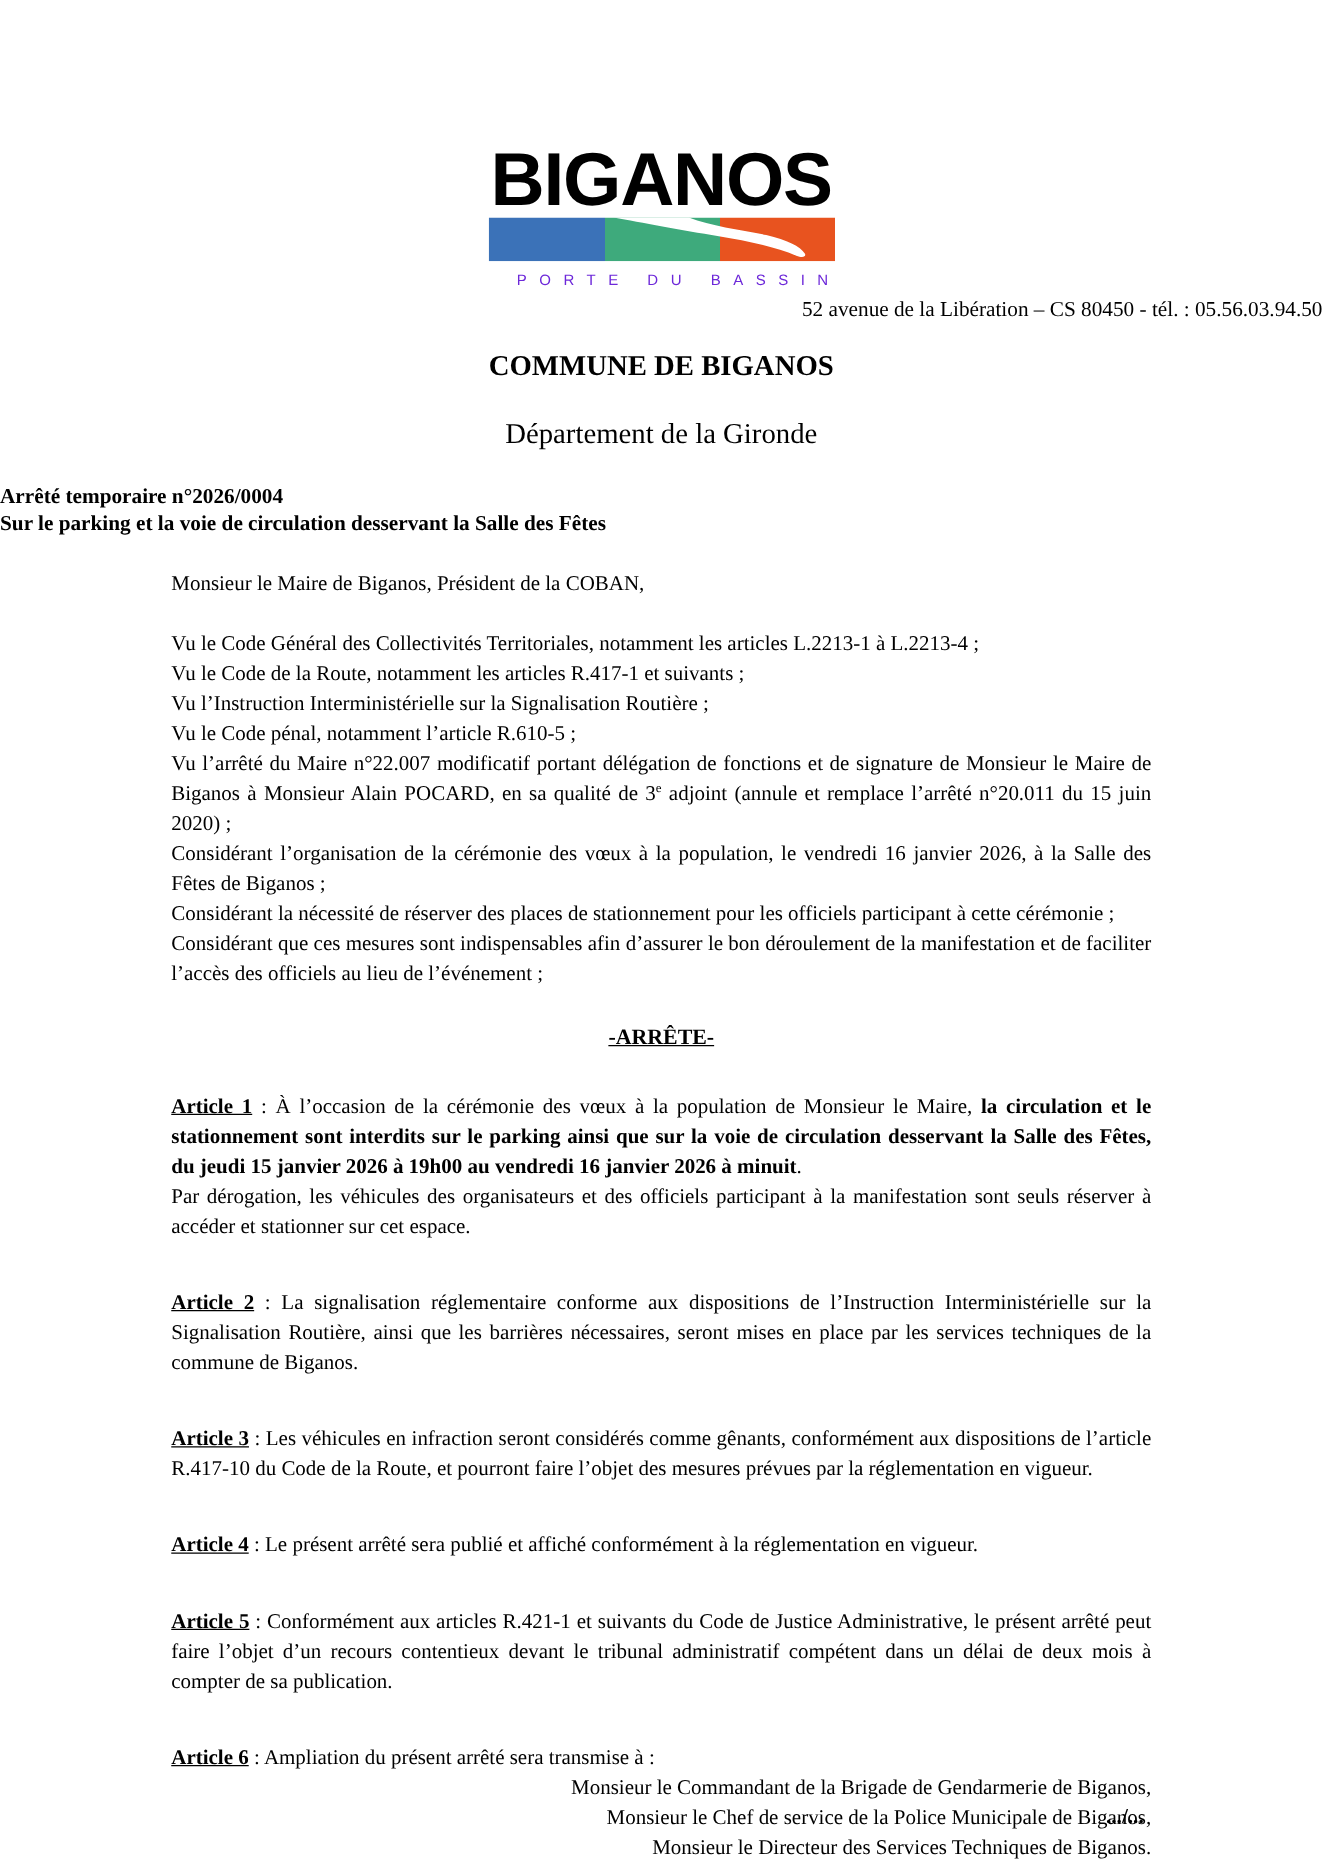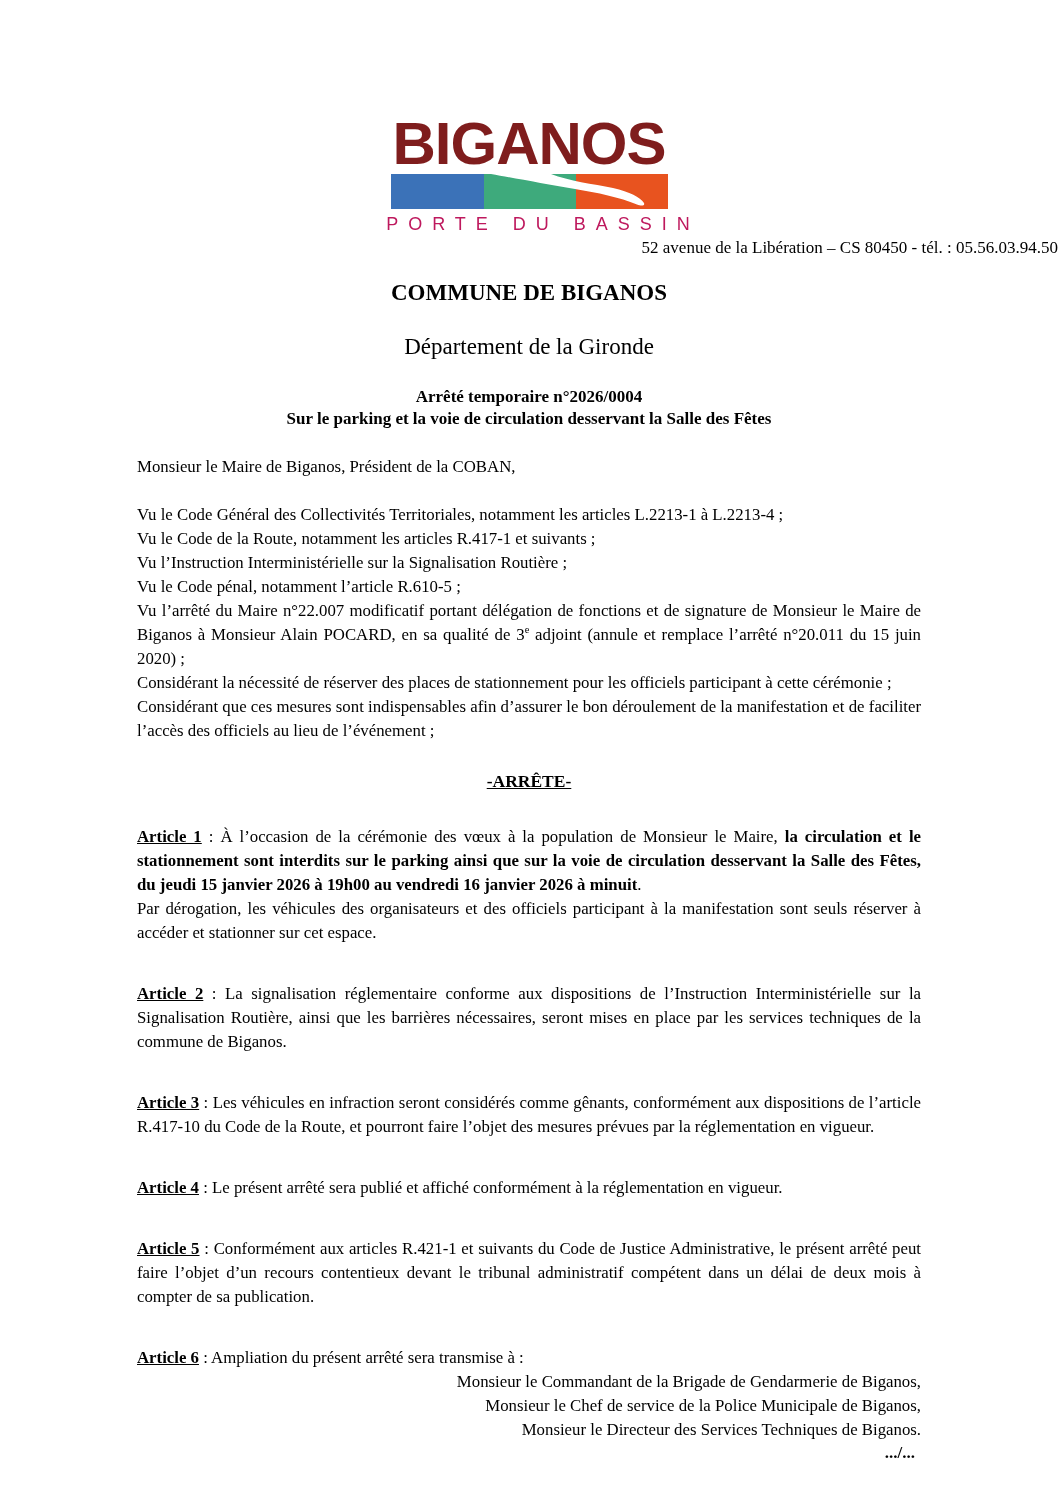--- a/index.html
+++ b/index.html
@@ -19,41 +19,41 @@
   .content { padding: 0 137px; }
 
   
   .logo-block { padding-top: 116px; text-align: center; }
   .wordmark {
     font-family: "Liberation Sans", "DejaVu Sans", sans-serif;
     font-weight: 800;
     font-size: 60px;
     line-height: 56px;
     letter-spacing: -1px;
-    color: #7f1d1d;
+    color: #000000;
     white-space: nowrap;
   }
   .band { display: block; width: 277px; height: 35px; margin: 2px auto 0; }
   .tagline {
     font-family: "Liberation Sans", "DejaVu Sans", sans-serif;
-    font-size: 18px;
+    font-size: 12px;
     line-height: 16px;
     letter-spacing: 10px;
     text-indent: 10px;
     margin-top: 7px;
-    color: #be185d;
+    color: #6d28d9;
     white-space: nowrap;
     padding-left: 18px;
   }
   .address { font-size: 17px; line-height: 20px; margin-top: 6px; white-space: nowrap; text-align: right; }
 
   
   .commune-title  { text-align: center; font-weight: bold; font-size: 23px; line-height: 26px; margin-top: 22px; }
   .dept-title     { text-align: center; font-weight: normal; font-size: 23px; line-height: 26px; margin-top: 28px; }
-  .decree-title   { text-align: center; font-weight: bold; font-size: 17px; line-height: 21.5px; margin-top: 26px; }
+  .decree-title   { text-align: left; font-weight: bold; font-size: 17px; line-height: 21.5px; margin-top: 26px; }
 
   
   .bodytext { margin-top: 26px; }
   .bodytext p { text-align: justify; }
   .opening { margin-bottom: 24px; }
   .lead { font-weight: normal; }
   sup { font-size: 0.62em; vertical-align: super; line-height: 0; }
 
   .arrete-heading { text-align: center; font-weight: bold; font-size: 17.5px; margin: 26px 0 32px; }
   .arrete-heading span { text-decoration: underline; }
@@ -105,20 +105,21 @@
 
     <p class="opening">Monsieur le Maire de Biganos, Président de la COBAN,</p>
 
     <p><span class="lead">Vu</span><span> le Code Général des Collectivités Territoriales, notamment les articles L.2213-1 à L.2213-4 ;</span></p>
     <p><span class="lead">Vu</span><span> le Code de la Route, notamment les articles R.417-1 et suivants ;</span></p>
     <p><span class="lead">Vu</span><span> l’Instruction Interministérielle sur la Signalisation Routière ;</span></p>
     <p><span class="lead">Vu</span><span> le Code pénal, notamment l’article R.610-5 ;</span></p>
 
     <p><span class="lead">Vu</span><span> l’arrêté du Maire n°22.007 modificatif portant délégation de fonctions et de signature de Monsieur le Maire de Biganos à Monsieur Alain POCARD, en sa qualité de 3</span><sup>e</sup><span> adjoint (annule et remplace l’arrêté n°20.011 du 15 juin 2020) ;</span></p>
 
+    <p><span class="lead">Considérant</span><span> l’organisation de la cérémonie des vœux à la population, le vendredi 16 janvier 2026, à la Salle des Fêtes de Biganos ;</span></p>
     <p><span class="lead">Considérant</span><span> la nécessité de réserver des places de stationnement pour les officiels participant à cette cérémonie ;</span></p>
     <p><span class="lead">Considérant</span><span> que ces mesures sont indispensables afin d’assurer le bon déroulement de la manifestation et de faciliter l’accès des officiels au lieu de l’événement ;</span></p>
 
     <div class="arrete-heading"><span>-ARRÊTE-</span></div>
 
     <div class="article" style="margin-top:0">
       <p><span class="article-label">Article 1</span><span> : </span><span>À l’occasion de la cérémonie des vœux à la population de Monsieur le Maire, </span><span class="article-bold">la circulation et le stationnement sont interdits sur le parking ainsi que sur la voie de circulation desservant la Salle des Fêtes, du jeudi 15 janvier 2026 à 19h00 au vendredi 16 janvier 2026 à minuit</span><span>.</span></p>
       <p>Par dérogation, les véhicules des organisateurs et des officiels participant à la manifestation sont seuls réserver à accéder et stationner sur cet espace.</p>
     </div>
 

